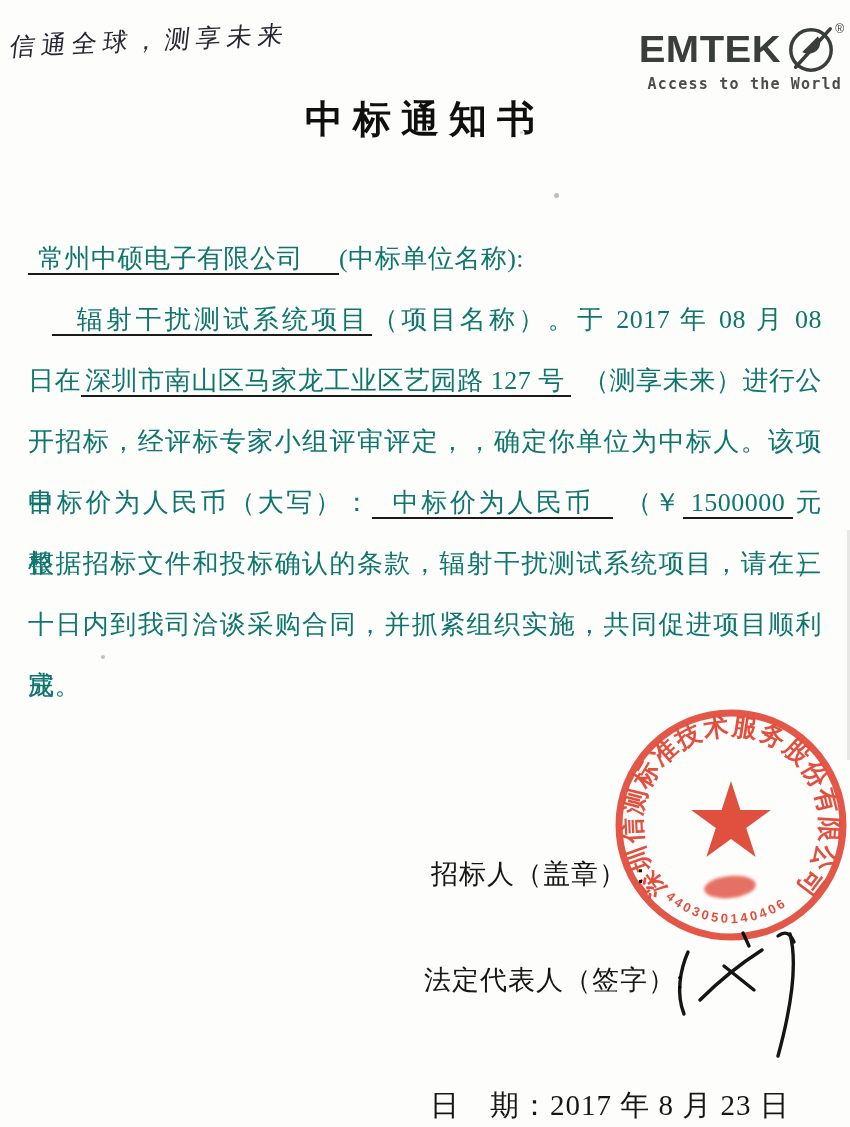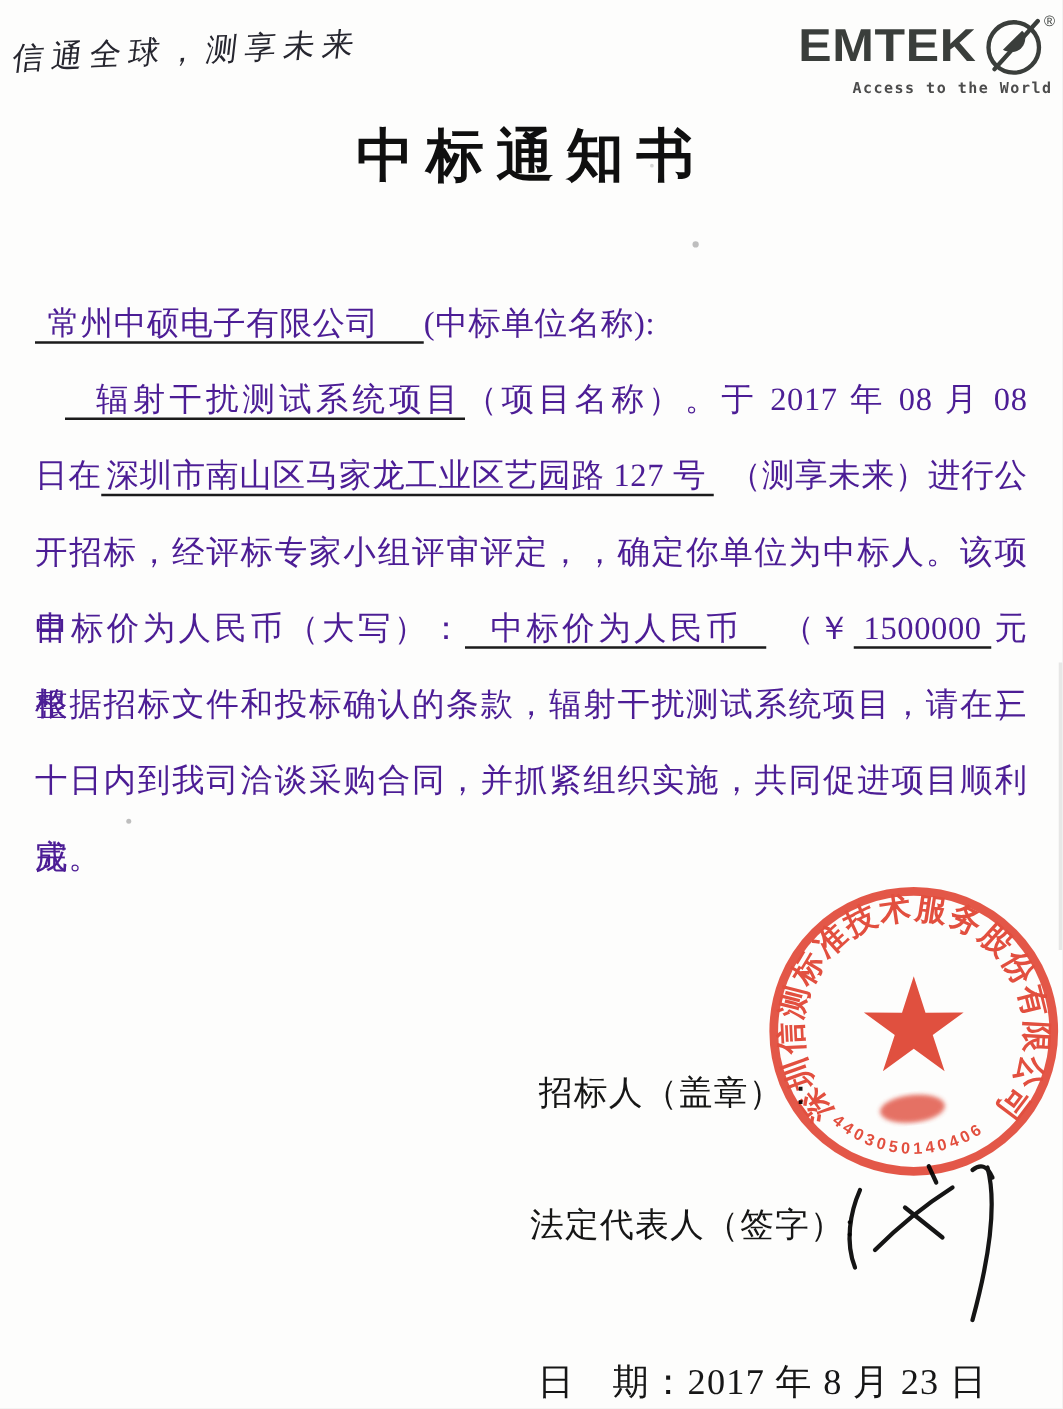--- a/index.html
+++ b/index.html
@@ -5,34 +5,34 @@
   html,body{margin:0;padding:0;background:#e9e9e9;}
   .page{position:relative;width:850px;height:1127px;background:#fdfdfc;overflow:hidden;
         font-family:"Liberation Serif","DejaVu Serif",serif;color:#161616;}
 
   
   .slogan{position:absolute;left:10px;top:24px;font-size:25px;letter-spacing:6px;
           color:#26262f;transform:rotate(-2.5deg) skewX(-9deg);white-space:nowrap;}
 
   
   .logo{position:absolute;right:6px;top:12px;text-align:right;}
-  .logo-row{display:flex;align-items:center;justify-content:flex-end;gap:5px;}
+  .logo-row{display:flex;align-items:center;justify-content:flex-end;gap:5px;margin-top:12px;}
   .wordmark{font-family:"Liberation Sans",sans-serif;font-weight:700;font-size:40px;
             color:#3a3e3b;letter-spacing:0.5px;transform:scaleY(.92);line-height:1;}
   .logo-icon svg{width:50px;height:50px;display:block;}
   .reg{font-family:"Liberation Sans",sans-serif;font-size:12px;color:#3a3e3b;
        align-self:flex-start;margin-left:-6px;margin-top:-2px;}
-  .tagline{font-family:"DejaVu Sans Mono",monospace;font-size:12px;font-weight:700;
+  .tagline{font-family:"DejaVu Sans Mono",monospace;font-size:15px;font-weight:700;
            letter-spacing:1.2px;color:#4c4c4c;margin-top:1px;margin-right:2px;}
 
   .title{position:absolute;left:0;right:0;top:94px;margin:0;text-align:center;
-         font-size:46px;font-weight:700;letter-spacing:10px;color:#0f0f0f;}
+         font-size:38px;font-weight:700;letter-spacing:10px;color:#0f0f0f;}
 
   .doc-body{position:absolute;left:28px;top:228px;width:794px;font-size:26px;
-            letter-spacing:.5px;color:#4c1d95;}
+            letter-spacing:.5px;color:#0f766e;}
   .line{height:61px;line-height:61px;white-space:nowrap;}
   .jl{text-align:justify;text-align-last:justify;white-space:normal;}
   .u{border-bottom:2px solid #1b1b1b;}
   .sp24{display:inline-block;width:24px;}
   .pl10{padding-left:10px;}  .pr36{padding-right:36px;}
   .pl22{padding-left:22px;}  .pr2{padding-right:2px;}
   .pl4{padding-left:4px;}    .pr6{padding-right:6px;}
   .gap12{margin-left:12px;}
   .p20{padding-left:20px;padding-right:20px;}
   .p8{padding-left:8px;padding-right:8px;}

